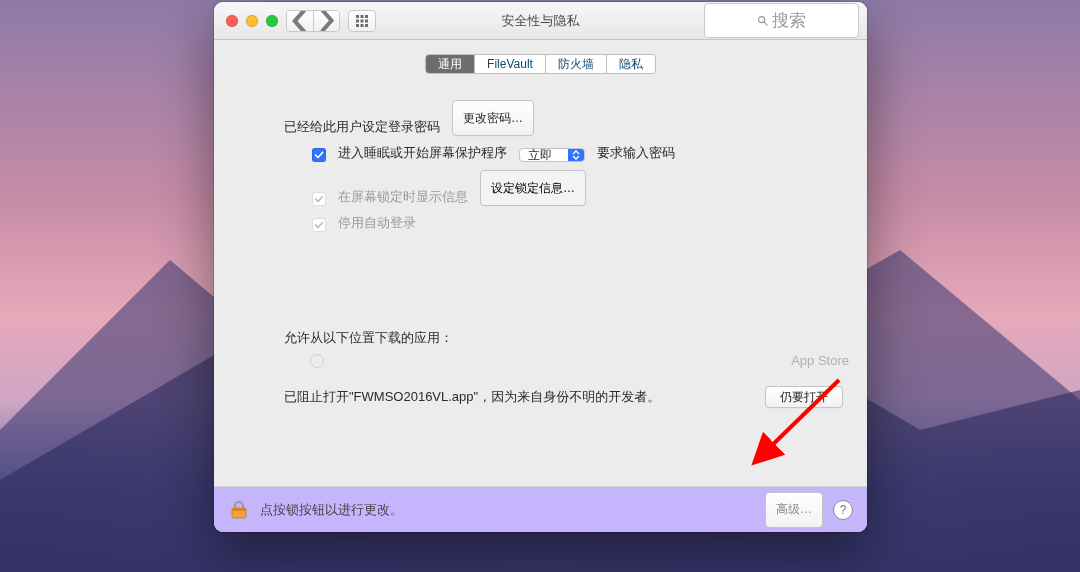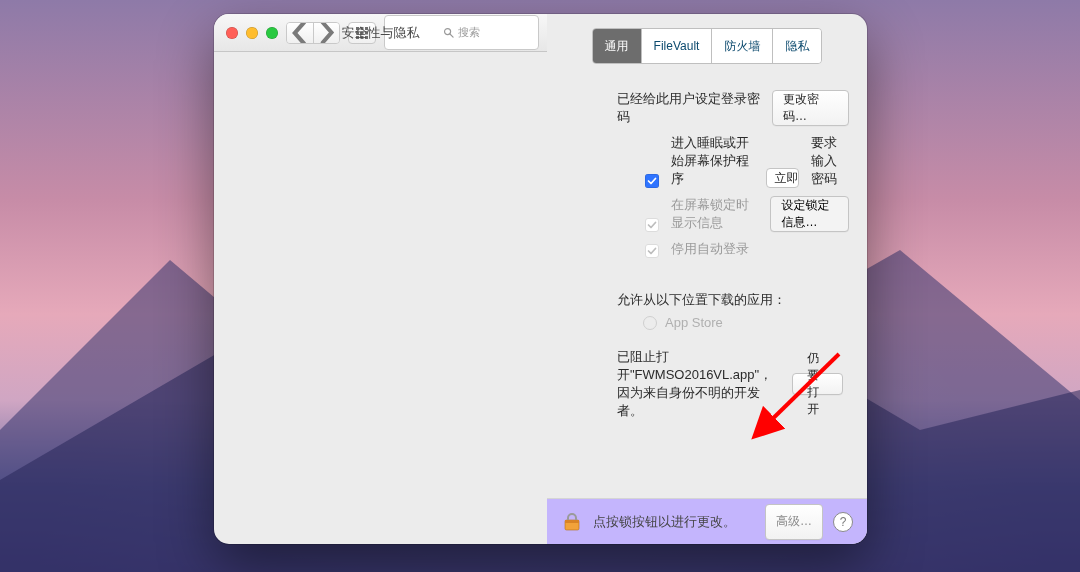--- a/index.html
+++ b/index.html
@@ -10,24 +10,24 @@
       radial-gradient(circle at 50% 120%, rgba(255,255,255,0.18), transparent 60%),
       linear-gradient(to bottom, #8e7aa8 0%, #c78ca7 35%, #e6a9ba 55%, #d0a6c3 70%, #6e6ea4 85%, #534d8a 100%);
   }
   
   .mountain {
     position: absolute; left: 0; right: 0; bottom: 0; top: 0; pointer-events: none;
   }
   .mountain svg { width: 100%; height: 100%; display: block; }
 
   .window {
-    position: absolute; left: 214px; top: 14px; width: 653px; height: 530px;
-    background: #ececec; border-radius: 15px;
+    position: absolute; left: 214px; top: 2px; width: 653px; height: 530px;
+    background: #ececec; border-radius: 9px;
     box-shadow: 0 22px 55px rgba(0,0,0,0.45), 0 0 0 1px rgba(0,0,0,0.15);
-    display: flex; flex-direction: row; overflow: hidden;
+    display: flex; flex-direction: column; overflow: hidden;
   }
   .titlebar {
     height: 38px; flex: 0 0 38px;
     background: linear-gradient(to bottom, #f7f7f7, #e7e7e7);
     border-bottom: 1px solid #c6c6c6;
     display: flex; align-items: center; position: relative;
     padding: 0 8px; gap: 8px;
   }
   .traffic { display: flex; gap: 8px; margin-left: 4px; }
   .tl-dot { width: 12px; height: 12px; border-radius: 50%; box-shadow: inset 0 0 0 0.5px rgba(0,0,0,0.25); }
@@ -53,29 +53,29 @@
   .apps-btn svg { width: 14px; height: 14px; }
 
   .title-text {
     position: absolute; left: 0; right: 0; text-align: center;
     font-size: 13px; color: #4a4a4a; pointer-events: none;
   }
   .searchbox {
     margin-left: auto; width: 155px; height: 35px;
     border: 1px solid #c9c9c9; border-radius: 4px;
     background: #ffffff; display: flex; align-items: center; justify-content: center; gap: 4px;
-    color: #9a9a9a; font-size: 11px;
+    color: #9a9a9a; font-size: 17px;
   }
   .searchbox svg { width: 11px; height: 11px; }
 
   .body { flex: 1 1 auto; position: relative; padding: 14px 18px 10px; }
 
   .tabs {
     display: inline-flex; border: 1px solid #bfbfbf; border-radius: 4px; overflow: hidden;
-    font-size: 12px; height: 36px; line-height: 18px;
+    font-size: 12px; height: 20px; line-height: 18px;
     margin: 0 auto;
   }
   .tabs-wrap { text-align: center; }
   .tab {
     padding: 0 12px; background: #ffffff; color: #0c4a6e; border-left: 1px solid #bfbfbf;
     display: flex; align-items: center;
   }
   .tab:first-child { border-left: none; }
   .tab.active { background: #6d6d6d; color: #ffffff; }
 
@@ -88,39 +88,39 @@
     display: inline-flex; align-items: center; justify-content: center;
     height: 36px; padding: 0 10px; font-size: 12px;
     background: linear-gradient(to bottom, #ffffff, #f2f2f2);
     border: 1px solid #c4c4c4; border-radius: 4px; color: #222;
     box-shadow: 0 0.5px 0 rgba(0,0,0,0.05);
   }
   .btn.disabled { color: #000000; background: #f3f3f3; }
   .btn.big { height: 22px; padding: 0 14px; }
 
   .select {
-    display: inline-flex; align-items: center; height: 20px;
+    display: inline-flex; align-items: center; height: 14px;
     background: #ffffff; border: 1px solid #c4c4c4; border-radius: 4px; font-size: 12px;
     overflow: hidden;
   }
   .select .val { padding: 0 8px; min-width: 48px; }
   .select .arrows {
     width: 16px; height: 100%; background: #2f74ff;
     display: flex; flex-direction: column; align-items: center; justify-content: center;
     color: #ffffff; gap: 0;
   }
   .select .arrows svg { width: 8px; height: 5px; display: block; }
 
   .chk { width: 14px; height: 14px; border-radius: 3px; display: inline-flex; align-items: center; justify-content: center; flex: 0 0 14px; }
   .chk.on { background: #2f74ff; box-shadow: inset 0 0 0 0.5px rgba(0,0,0,0.2); color: #fff; }
   .chk.ghost { background: #fff; border: 1px solid #dcdcdc; color: #bdbdbd; }
   .chk svg { width: 10px; height: 10px; }
 
   .section2 { position: absolute; left: 70px; right: 18px; bottom: 124px; font-size: 13px; color: #2b2b2b; }
-  .radio-row { display: flex; align-items: center; gap: 8px; margin-top: 6px; padding-left: 26px; color: #b0b0b0; }
+  .radio-row { display: flex; align-items: center; gap: 8px; margin-top: 6px; padding-left: 26px; color: #b0b0b0; justify-content: space-between; }
   .radio { width: 14px; height: 14px; border-radius: 50%; border: 1px solid #cfcfcf; display: inline-flex; align-items: center; justify-content: center; flex: 0 0 14px; }
   .radio .dot { width: 6px; height: 6px; border-radius: 50%; background: #bdbdbd; }
 
   .blocked-row {
     display: flex; align-items: center; justify-content: space-between;
     margin-top: 18px; gap: 12px; padding-right: 6px;
   }
 
   .footer {
     position: absolute; left: 0; right: 0; bottom: 0; height: 46px;

